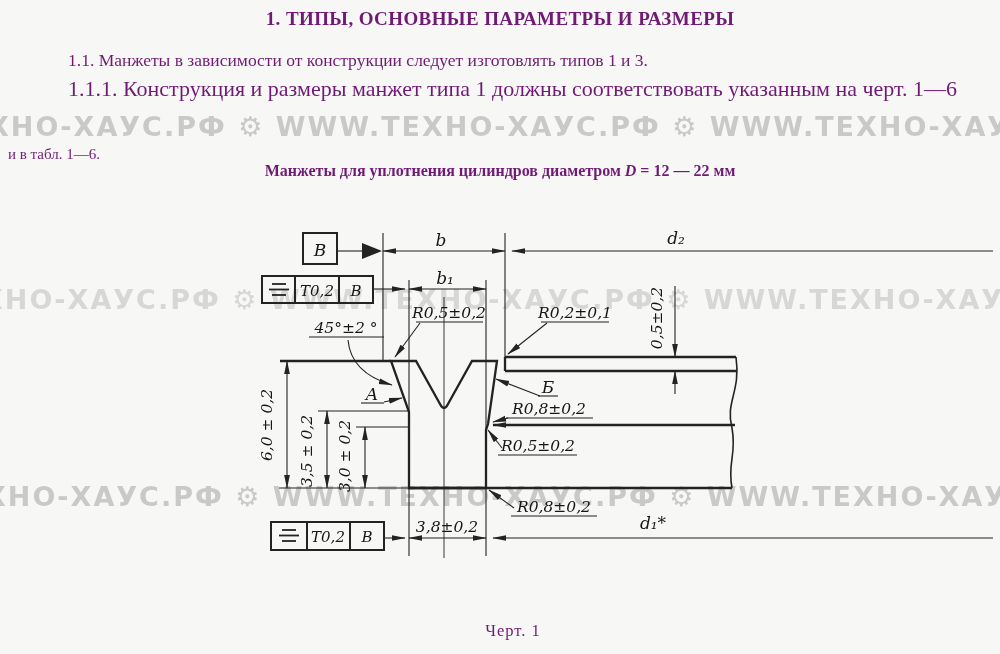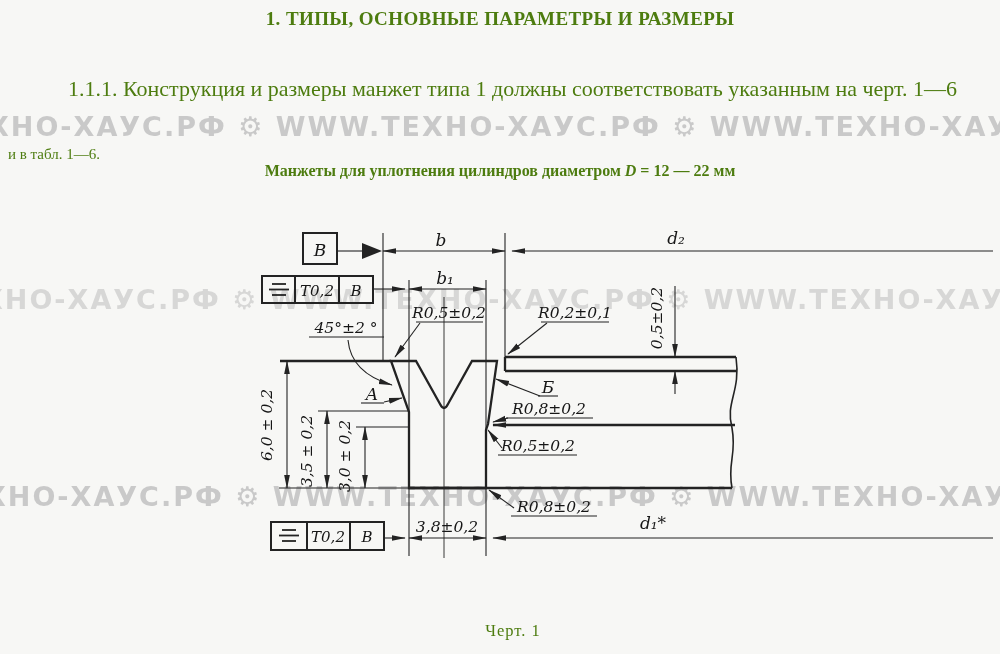--- a/index.html
+++ b/index.html
@@ -4,21 +4,21 @@
 <style>
   html,body{margin:0;padding:0;}
   body{background:#e9e9e7;font-family:"Liberation Serif", serif;}
   #page{position:relative;width:1000px;height:654px;background:#f7f7f5;overflow:hidden;}
   
   .wm{position:absolute;z-index:1;white-space:nowrap;color:#c9c9c9;
       font-family:"DejaVu Sans", sans-serif;font-weight:bold;font-size:27px;
       letter-spacing:2px;pointer-events:none;user-select:none;}
   .wm.light{color:#d7d7d6;}
   
-  .txt{position:absolute;z-index:3;color:#4d7c0f;}
+  .txt{position:absolute;z-index:3;color:#701a75;}
   .title{top:8px;left:0;width:1000px;text-align:center;font-size:19px;font-weight:bold;letter-spacing:.4px;}
   .p1{top:50px;left:8px;width:986px;font-size:17.5px;text-indent:60px;}
   .p2a{top:76px;left:8px;width:990px;font-size:22px;text-indent:60px;}
   .p2b{top:100px;left:8px;font-size:15px;margin-top:46px;}
   .cap{left:0;width:1000px;text-align:center;font-weight:bold;font-size:16px;}
   .cap1{top:162px;text-align:center;} .cap2{top:184px;}
   .cap .var{font-style:italic;}
   .fig{top:621px;left:0;width:1000px;text-align:center;font-size:16.5px;letter-spacing:1px;margin-left:13px;}
   
   svg#dwg{position:absolute;left:0;top:0;z-index:2;}
@@ -33,20 +33,21 @@
 </head>
 <body>
 
 <div id="page">
 
   <div class="wm" style="left:-12px;top:111px;">ХНО-ХАУС.РФ ⚙ WWW.ТЕХНО-ХАУС.РФ ⚙ WWW.ТЕХНО-ХАУС.РФ ⚙</div>
   <div class="wm light" style="left:-18px;top:284px;">ХНО-ХАУС.РФ ⚙ WWW.ТЕХНО-ХАУС.РФ ⚙ WWW.ТЕХНО-ХАУС.РФ ⚙</div>
   <div class="wm" style="left:-15px;top:481px;">ХНО-ХАУС.РФ ⚙ WWW.ТЕХНО-ХАУС.РФ ⚙ WWW.ТЕХНО-ХАУС.РФ ⚙</div>
 
   <div class="txt title">1.  ТИПЫ, ОСНОВНЫЕ ПАРАМЕТРЫ И РАЗМЕРЫ</div>
+  <div class="txt p1">1.1.  Манжеты в зависимости от конструкции следует изготовлять типов 1 и 3.</div>
   <div class="txt p2a">1.1.1.  Конструкция и размеры манжет типа 1 должны соответствовать указанным на черт. 1—6</div>
   <div class="txt p2b">и в табл. 1—6.</div>
   <div class="txt cap cap1"><span>Манжеты для уплотнения цилиндров диаметром </span><span class="var">D</span><span> = 12 — 22 мм</span></div>
   <div class="txt fig">Черт.  1</div>
 
   <svg id="dwg" width="1000" height="654" viewBox="0 0 1000 654">
     <defs>
       <marker id="arr" viewBox="0 0 14 8" refX="13.2" refY="4" markerWidth="14" markerHeight="8" markerUnits="userSpaceOnUse" orient="auto-start-reverse">
         <path d="M0,1.1 L14,4 L0,6.9 z" fill="#232323"></path>
       </marker>

